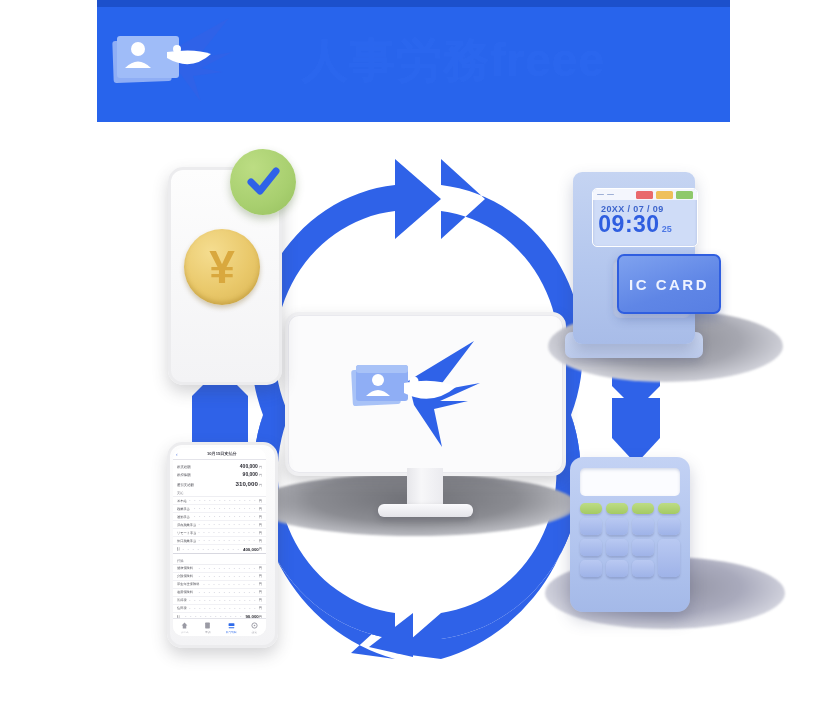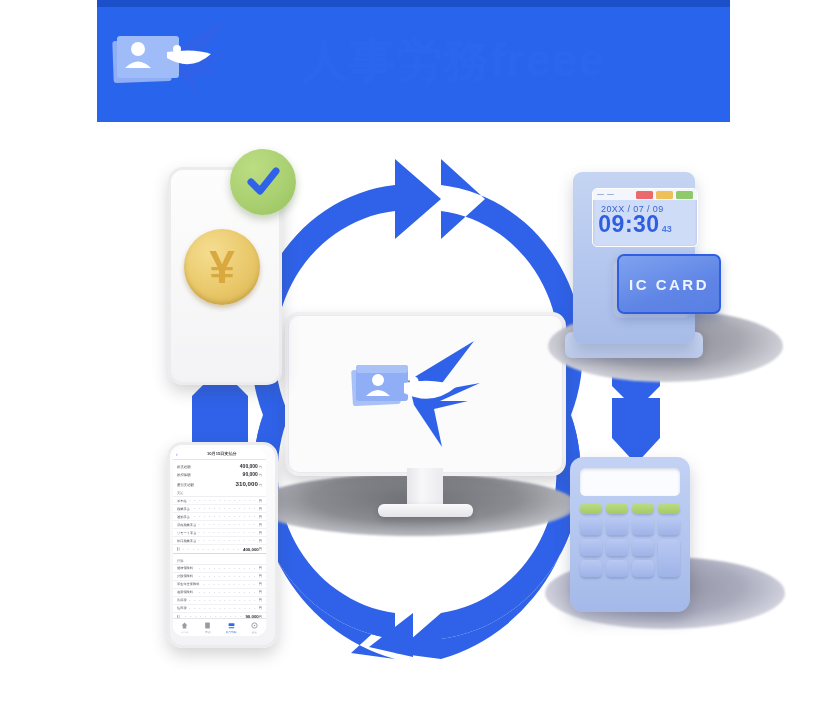--- a/index.html
+++ b/index.html
@@ -149,21 +149,21 @@
   #clock-display{
     position:absolute;left:19px;top:16px;width:104px;height:57px;border-radius:5px;
     background:#cfdcf7;border:1.5px solid #fff;overflow:hidden;
     box-shadow:inset 0 1px 3px rgba(60,80,140,.2);
   }
   #disp-bar{height:11px;background:#f4f6fd;display:flex;align-items:center;padding:0 4px;gap:3px;}
   .disp-dash{width:7px;height:1.6px;background:#9fb0d6;border-radius:1px;}
   .disp-spacer{flex:1;}
   .disp-chip{width:17px;height:8px;border-radius:1.5px;}
   #disp-date{
-    margin-top:4px;padding-left:8px;color:#3c64cc;font-size:9px;font-weight:normal;
+    margin-top:4px;padding-left:8px;color:#3c64cc;font-size:9px;font-weight:bold;
     letter-spacing:.4px;font-family:"Liberation Sans",sans-serif;
   }
   #disp-time-wrap{display:flex;align-items:flex-end;justify-content:center;gap:2px;padding-right:20px;}
   #disp-time{color:#2f5ee0;font-size:23px;font-weight:bold;line-height:.95;letter-spacing:.5px;}
   #disp-sec{color:#4e78e4;font-size:9px;font-weight:bold;padding-bottom:2px;}
   #card-slot{
     position:absolute;left:40px;top:86px;width:78px;height:60px;border-radius:7px;
     background:linear-gradient(180deg,#d3ddf3,#c2cfec);
     box-shadow:inset 0 2px 4px rgba(70,90,150,.25);
   }
@@ -436,21 +436,21 @@
           <span class="disp-dash"></span>
           <span class="disp-dash"></span>
           <span class="disp-spacer"></span>
           <span class="disp-chip" style="background:#E9696C"></span>
           <span class="disp-chip" style="background:#EFC05A"></span>
           <span class="disp-chip" style="background:#8FC96B"></span>
         </div>
         <div id="disp-date">20XX / 07 / 09</div>
         <div id="disp-time-wrap">
           <span id="disp-time">09:30</span>
-          <span id="disp-sec">43</span>
+          <span id="disp-sec">25</span>
         </div>
       </div>
       <div id="card-slot"></div>
     </div>
     <div id="ic-card">
       <span id="ic-card-label">IC CARD</span>
     </div>
   </div>
 
   <div id="calc-shadow"></div>

